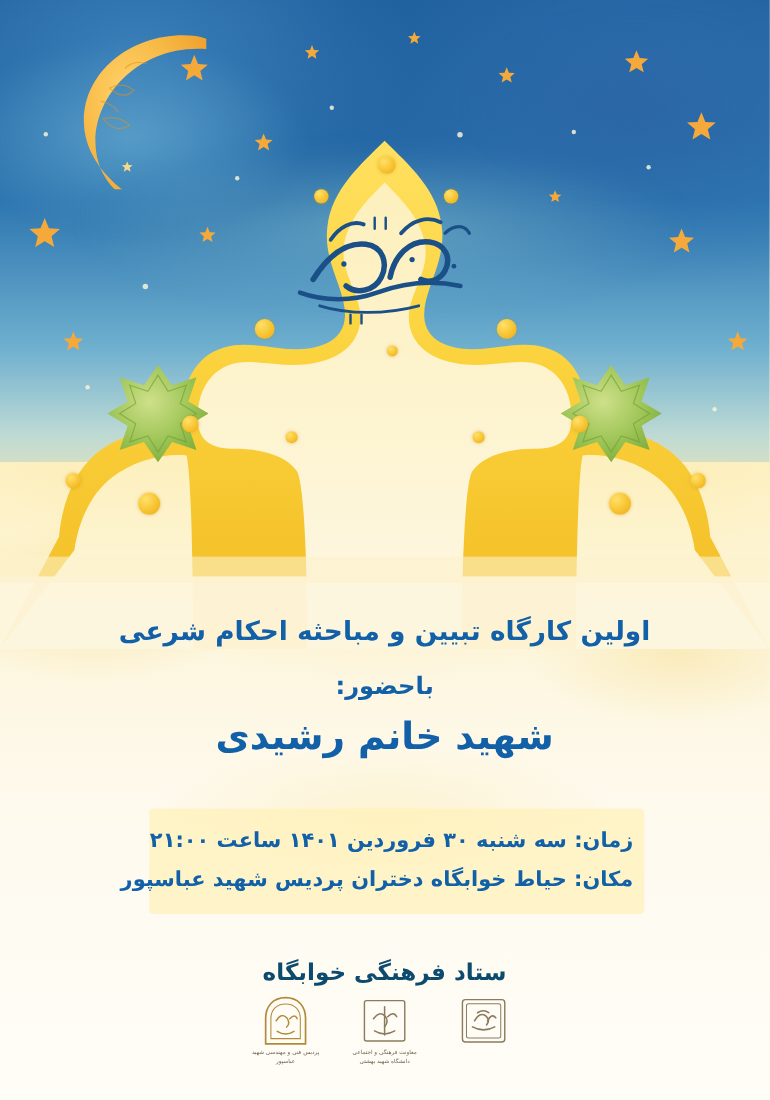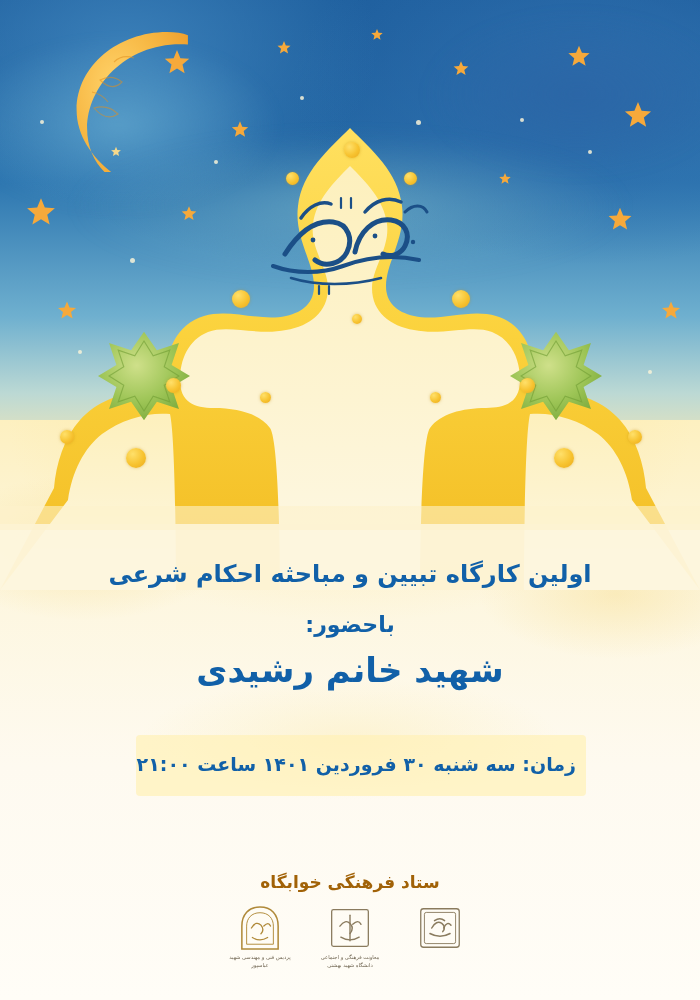--- a/index.html
+++ b/index.html
@@ -203,23 +203,23 @@
     line-height: 1.85;
     white-space: nowrap;
   }
 
   
   .footer-title {
     position: absolute;
     left: 0; right: 0;
     top: 872px;
     text-align: center;
-    font-size: 17px;
+    font-size: 21px;
     font-weight: bold;
-    color: #a16207;
+    color: #0c4a6e;
     direction: rtl;
   }
   .logos {
     position: absolute;
     left: 0; right: 0;
     top: 905px;
     display: flex;
     justify-content: center;
     align-items: flex-start;
     gap: 26px;
@@ -490,20 +490,21 @@
     </svg>
   </div>
 
 
   <div class="subtitle">اولین کارگاه تبیین و مباحثه احکام شرعی</div>
   <div class="presenter-label">باحضور:</div>
   <div class="presenter-name">شهید خانم رشیدی</div>
 
   <div class="info">
     <div class="info-line">زمان: سه شنبه ۳۰ فروردین ۱۴۰۱ ساعت ۲۱:۰۰</div>
+    <div class="info-line">مکان: حیاط خوابگاه دختران پردیس شهید عباسپور</div>
   </div>
 
   <div class="footer-title">ستاد فرهنگی خوابگاه</div>
 
   <div class="logos">
 
     <div class="logo">
       <div class="mark">
         <svg width="44" height="44" viewBox="0 0 48 48" aria-hidden="true">
           <rect x="3" y="3" width="42" height="42" rx="3" fill="none" stroke="#8a7b5e" stroke-width="1.4"></rect>

